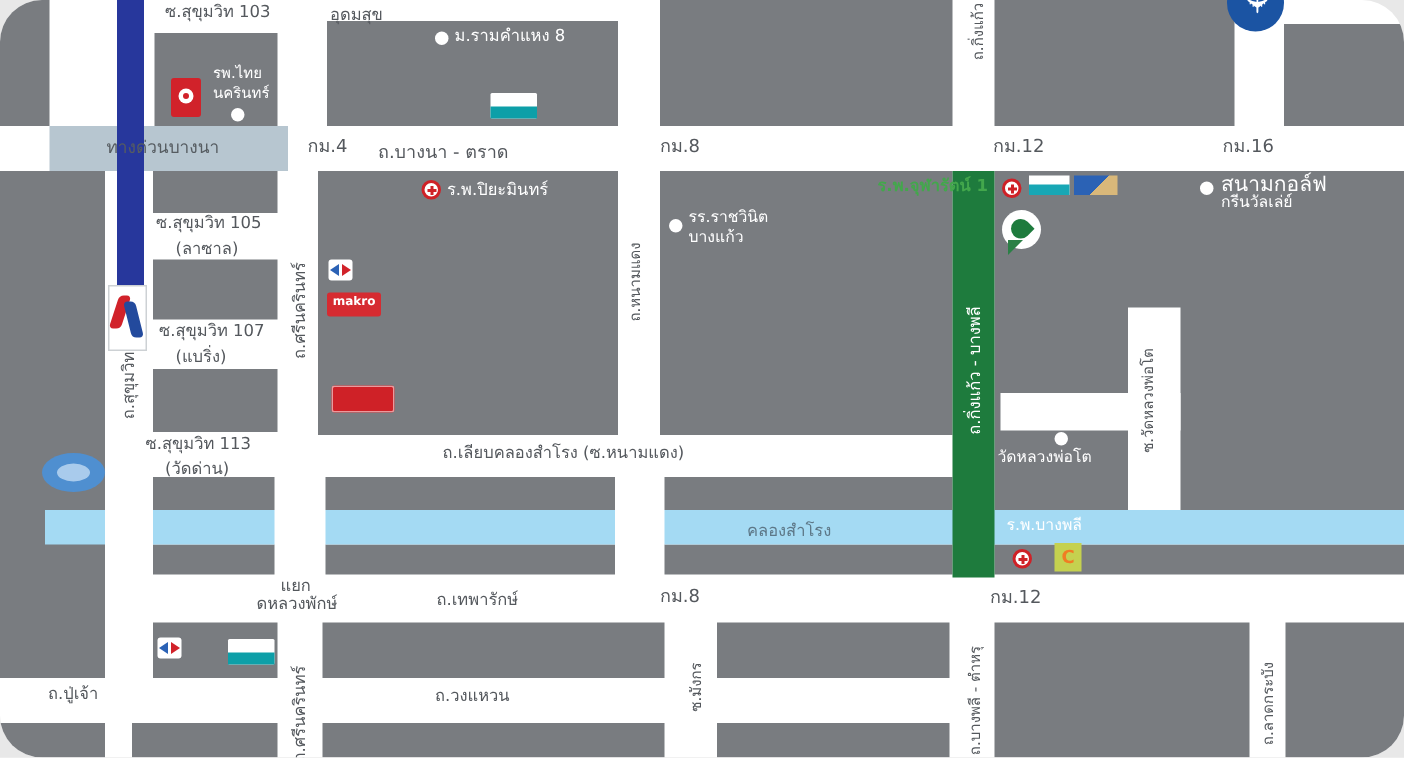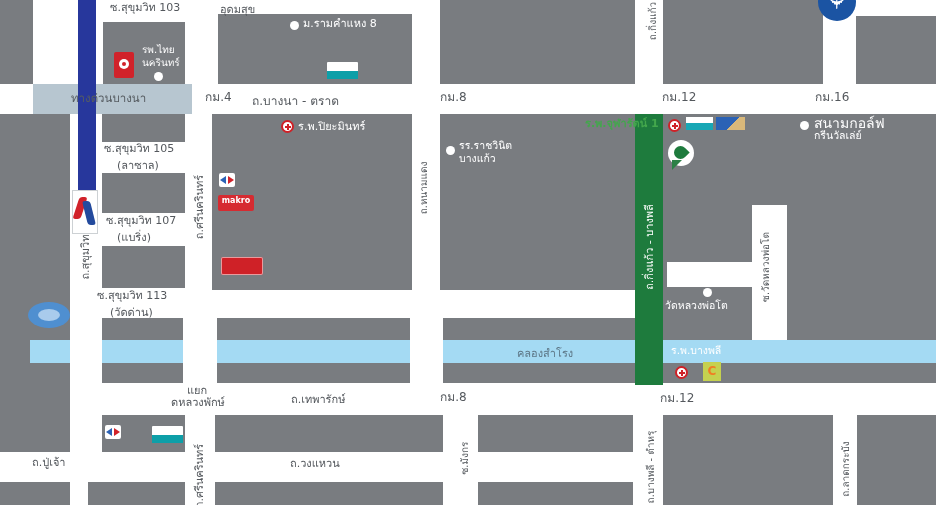--- a/index.html
+++ b/index.html
@@ -1,17 +1,17 @@
 <!DOCTYPE html>
 <html><head>
 <meta charset="utf-8">
 <style>
   html,body{margin:0;padding:0;background:#e8e8e8;}
   .map{position:relative;width:936px;height:505px;background:#fff;overflow:hidden;
-       font-family:"DejaVu Sans","Liberation Sans",sans-serif;}
+       font-family:"DejaVu Sans","Liberation Sans",sans-serif;border-radius:28px;}
   .b{position:absolute;background:#797c80;}
   .wp{position:absolute;background:#fff;}
   .lbl{position:absolute;font-size:11px;color:#54585d;white-space:nowrap;line-height:1.2;}
   .w{color:#fff;}
   .km{font-size:12px;}
   .grn{color:#43a74c;font-weight:bold;}
   .v{position:absolute;white-space:nowrap;font-size:10px;color:#54585d;
      transform:translate(-50%,-50%) rotate(-90deg);}
   .vw{color:#fff;font-size:11px;}
   .dot{position:absolute;width:9px;height:9px;background:#fff;border-radius:50%;}
@@ -158,21 +158,22 @@
   <div class="lbl w" style="left:814px;top:115px;font-size:14px">สนามกอล์ฟ</div>
   <div class="lbl w" style="left:814px;top:129px;font-size:10.5px">กรีนวัลเล่ย์</div>
   <div class="dot" style="left:703px;top:288px"></div>
   <div class="lbl w" style="left:665px;top:299px;font-size:10.5px">วัดหลวงพ่อโต</div>
 
   <div class="plant-circ">
       <div class="plant-leaf"></div>
     </div>
   <div class="plant-tail"></div>
 
-  <div class="clabel" style="left:517px;top:344px">คลองสำโรง</div>
+  <div class="lbl" style="left:295px;top:295px">ถ.เลียบคลองสำโรง (ซ.หนามแดง)</div>
+  <div class="clabel" style="left:498px;top:344px">คลองสำโรง</div>
   <div class="lbl w" style="left:671px;top:344px;font-size:10.5px">ร.พ.บางพลี</div>
   <div class="rc" style="left:675px;top:366px"></div>
   <div class="bigc" style="left:703px;top:362px">C</div>
 
   <div class="lbl" style="left:187px;top:384px">แยก</div>
   <div class="lbl" style="left:171px;top:396px">ดหลวงพักษ์</div>
   <div class="lbl" style="left:291px;top:393px">ถ.เทพารักษ์</div>
   <div class="lbl km" style="left:440px;top:390px">กม.8</div>
   <div class="lbl km" style="left:660px;top:391px">กม.12</div>
 

